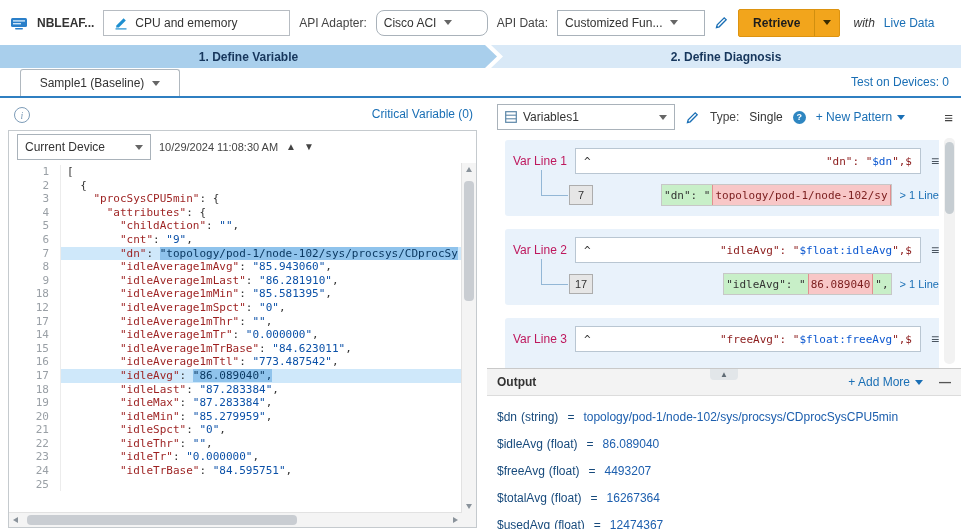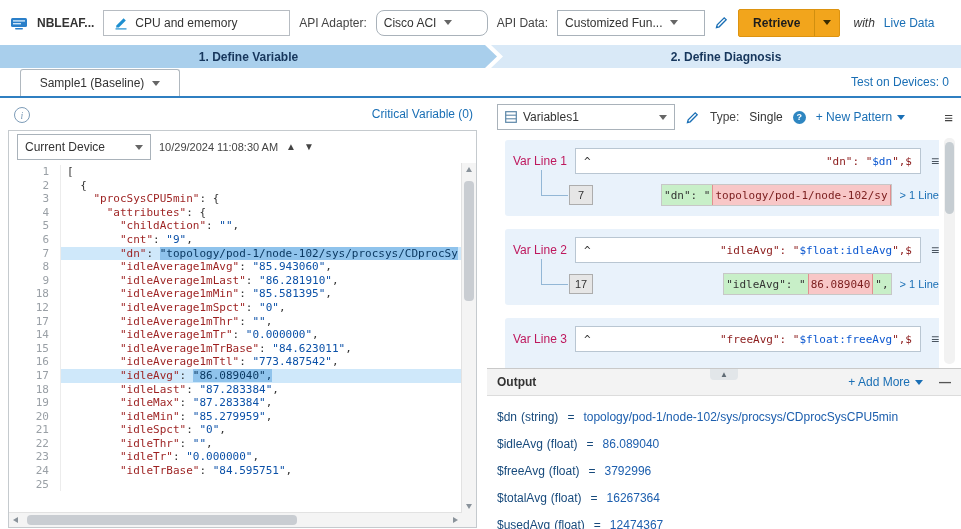--- a/index.html
+++ b/index.html
@@ -444,21 +444,21 @@
       <div class="out-line">
         <span class="o-name">$idleAvg</span>
         <span class="o-type">(float)</span>
         <span class="o-eq">=</span>
         <span class="o-val">86.089040</span>
       </div>
       <div class="out-line">
         <span class="o-name">$freeAvg</span>
         <span class="o-type">(float)</span>
         <span class="o-eq">=</span>
-        <span class="o-val">3792996</span>
+        <span class="o-val">4493207</span>
       </div>
       <div class="out-line">
         <span class="o-name">$totalAvg</span>
         <span class="o-type">(float)</span>
         <span class="o-eq">=</span>
         <span class="o-val">16267364</span>
       </div>
       <div class="out-line">
         <span class="o-name">$usedAvg</span>
         <span class="o-type">(float)</span>

